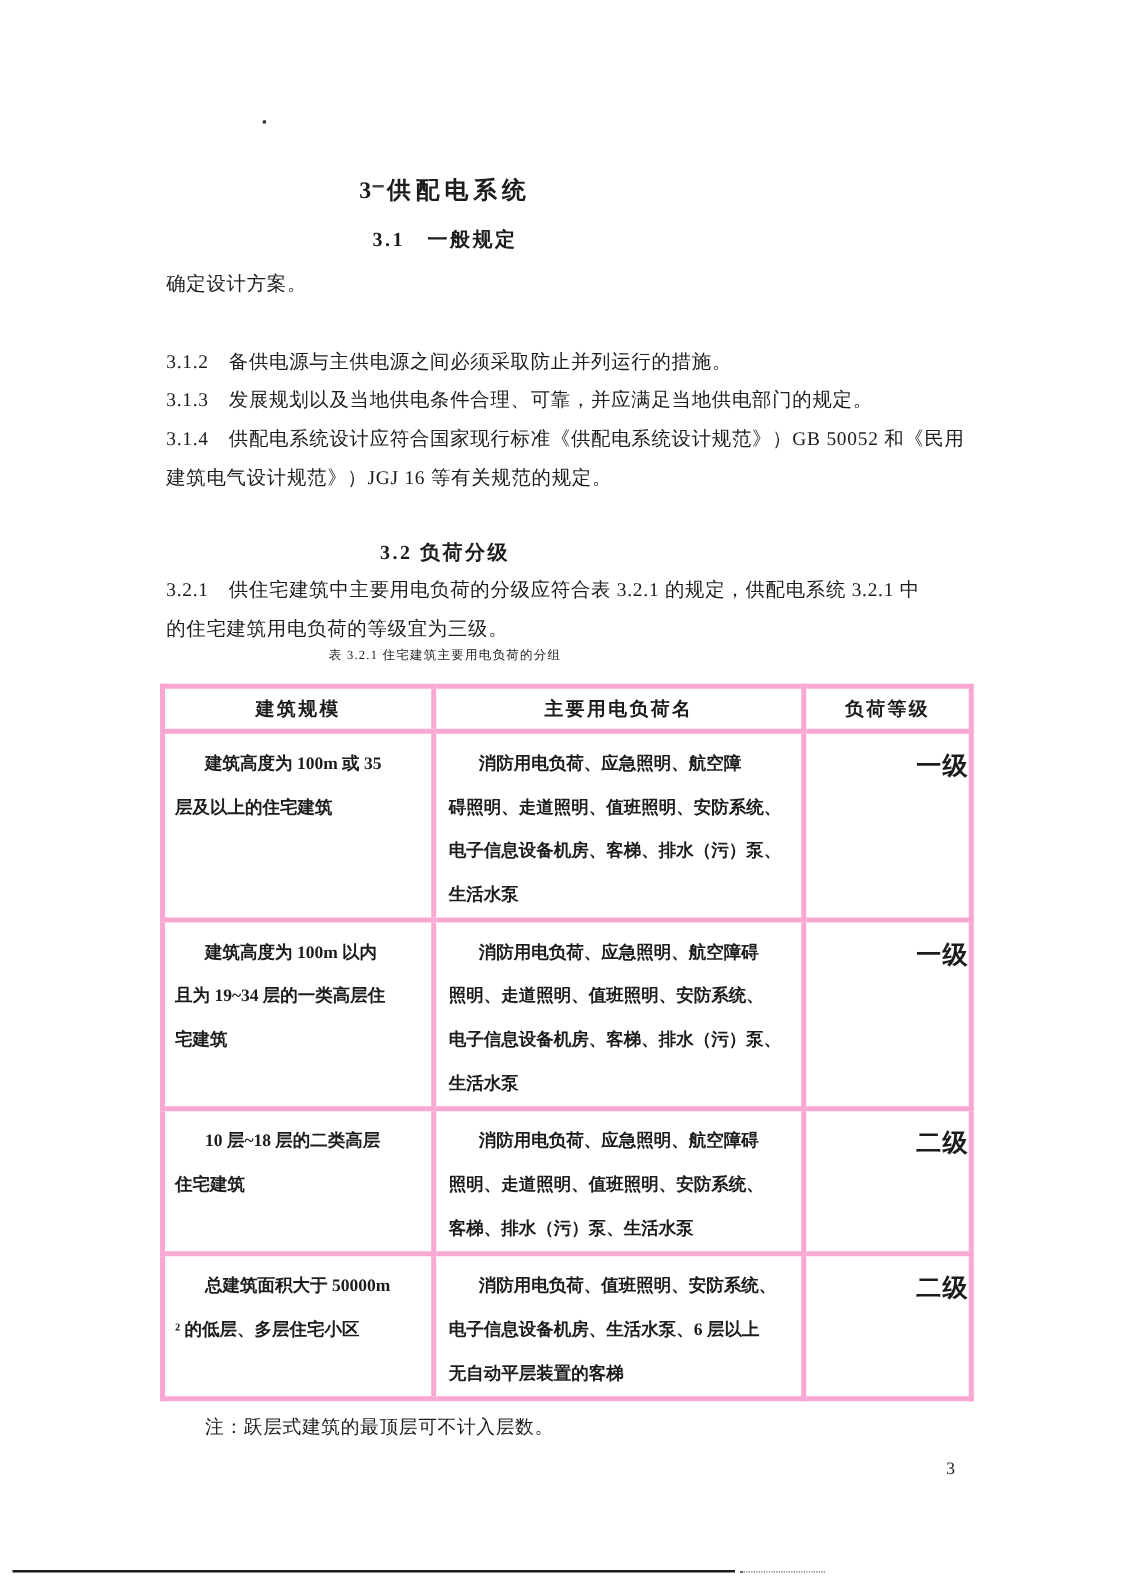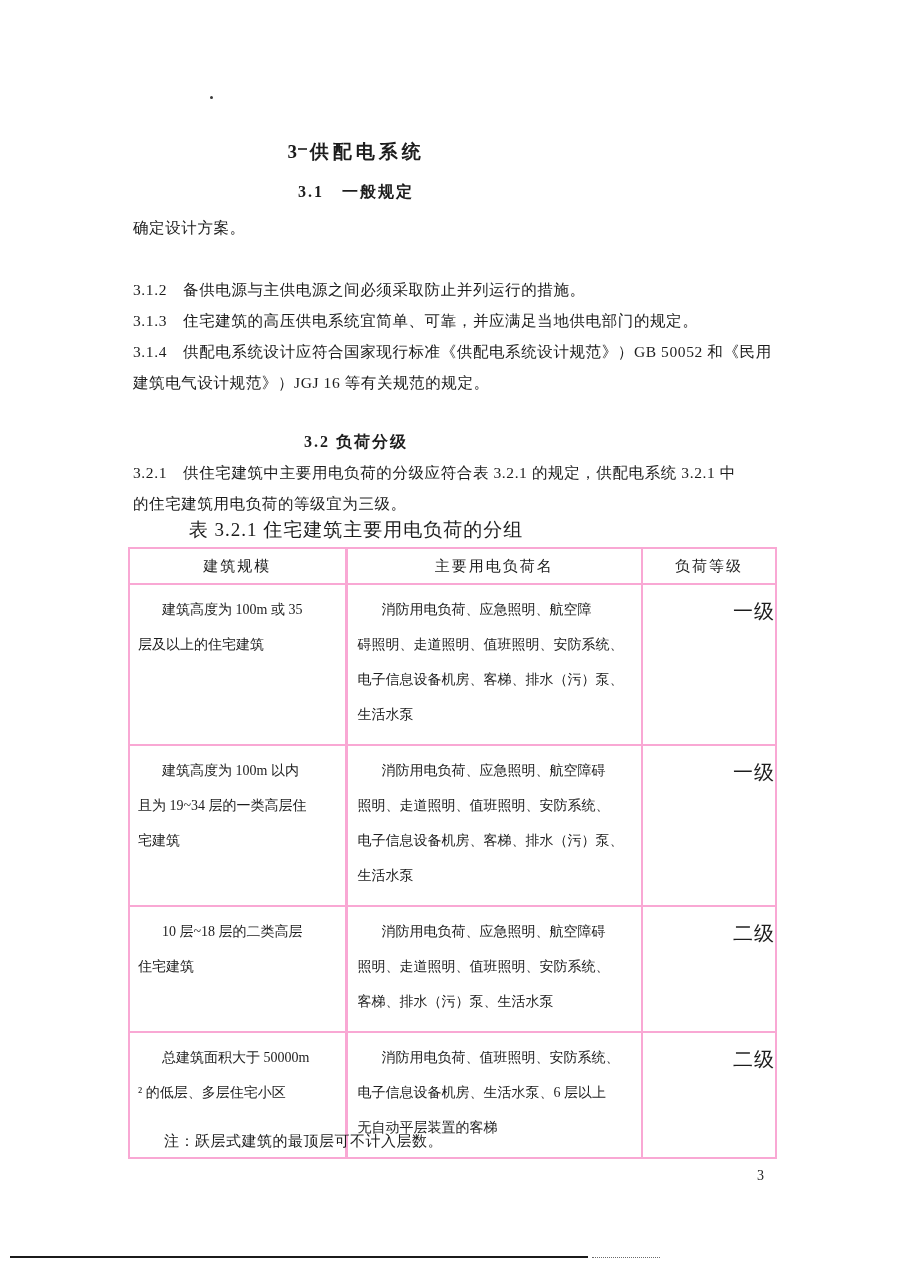--- a/index.html
+++ b/index.html
@@ -23,43 +23,43 @@
   
   .para { left:133px; width:655px; font-size:15.5px; letter-spacing:0.6px; }
   .para .ln { line-height:31px; height:31px; white-space:nowrap; }
   .p-311 { top:212px; }
   .p-312 { top:274px; }
   .p-313 { top:305px; }
   .p-314 { top:336px; }
   .p-321 { top:457px; }
 
   
-  .table-caption { top:517px; font-size:19px; letter-spacing:1px; }
+  .table-caption { top:517px; font-size:10px; letter-spacing:1px; }
 
   
   table.grid {
     position:absolute; left:128px; top:547px;
     width:647px; border-collapse:collapse; table-layout:fixed;
   }
   .grid th, .grid td {
-    border:2px solid #f9a8d4;
+    border:4px solid #f9a8d4;
     vertical-align:top;
     padding:0;
-    font-weight:normal;
+    font-weight:bold;
     overflow:visible;
   }
   .grid td.c1, .grid th.c1 { border-right-width:3px; }
   .grid tr.rh { height:36px; }
   .grid tr.r1 { height:139px; }
   .grid tr.r2 { height:140px; }
   .grid tr.r3 { height:113px; }
   .grid tr.r4 { height:107px;margin-left:14px; }
   .grid th { font-size:15px; letter-spacing:2px; text-align:center; vertical-align:middle; }
   .cellpad { padding:7px 8px 0 8px; font-size:14px; }
-  .cellpad2 { padding:7px 10px 12px 10px; font-size:14px; }
+  .cellpad2 { padding:7px 10px 0 10px; font-size:14px; }
   .grid td .ln { line-height:35px; white-space:nowrap; }
   .indent-first .ln:first-child { text-indent:24px; }
   .grade { text-align:right; padding-top:9px; font-size:20px; letter-spacing:1px; line-height:35px; }
 
   
   .table-note { left:164px; top:1132px; font-size:15px; letter-spacing:0.5px; }
 
   
   .page-number { left:757px; top:1168px; font-size:14px; }
 
@@ -81,21 +81,21 @@
 
 <div class="abs centered section-heading sh-31">3.1　一般规定</div>
 
 <div class="abs para p-311">
     <div class="ln">确定设计方案。</div>
   </div>
 <div class="abs para p-312">
     <div class="ln">3.1.2　备供电源与主供电源之间必须采取防止并列运行的措施。</div>
   </div>
 <div class="abs para p-313">
-    <div class="ln">3.1.3　住宅建筑的高压供电系统宜简单、可靠，并应满足当地供电部门的规定。</div>
+    <div class="ln">3.1.3　发展规划以及当地供电条件合理、可靠，并应满足当地供电部门的规定。</div>
   </div>
 <div class="abs para p-314">
     <div class="ln">3.1.4　供配电系统设计应符合国家现行标准《供配电系统设计规范》）GB 50052 和《民用</div>
     <div class="ln">建筑电气设计规范》）JGJ 16 等有关规范的规定。</div>
   </div>
 
 <div class="abs centered section-heading sh-32">3.2 负荷分级</div>
 <div class="abs para p-321">
     <div class="ln">3.2.1　供住宅建筑中主要用电负荷的分级应符合表 3.2.1 的规定，供配电系统 3.2.1 中</div>
     <div class="ln">的住宅建筑用电负荷的等级宜为三级。</div>

